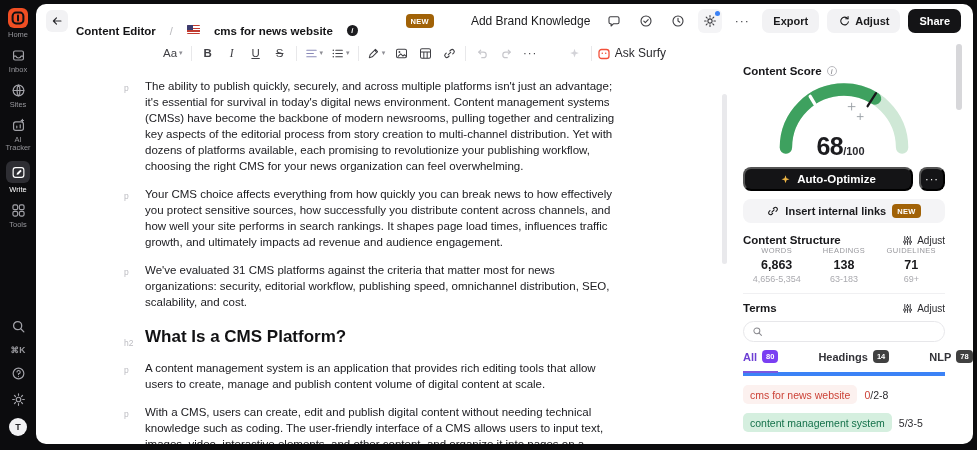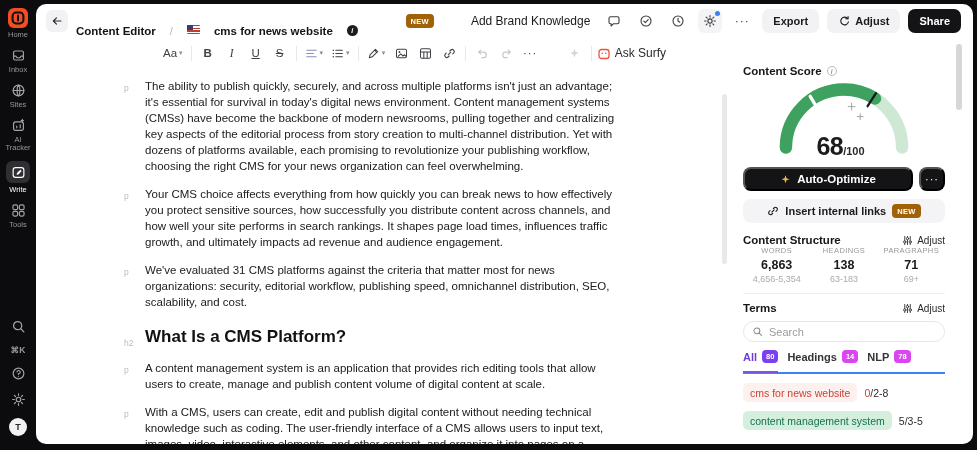--- a/index.html
+++ b/index.html
@@ -91,24 +91,24 @@
   .metrics { display:flex; text-align:center; }
   .metric { flex:1; }
   .m-label { font-size:7.5px; color:#98989d; letter-spacing:.4px; }
   .m-value { font-size:12.5px; font-weight:bold; color:#1a1a1d; margin-top:3px; }
   .m-range { font-size:9px; color:#aaaaaf; margin-top:2px; }
   .pdivider { border-top:1px solid #f0f0f2; margin-top:9px; }
   .terms-head { margin-top:8px; }
   .searchbox { margin-top:7px; height:21px; border:1px solid #e7e7ea; border-radius:11px; display:flex; align-items:center; padding:0 8px; gap:6px; color:#8a8a8f; }
   .searchbox input { border:none; outline:none; background:transparent; font-size:11px; color:#333; width:100%; font-family:inherit; }
   .searchbox input::placeholder { color:#9b9ba0; }
-  .ttabs { display:flex; gap:9px; margin-top:8px; border-bottom:2px solid #3b82f6; }
+  .ttabs { display:flex; gap:40px; margin-top:8px; border-bottom:4px solid #3b82f6; }
   .ttab { display:flex; align-items:center; gap:5px; font-size:11px; font-weight:bold; color:#333338; padding-bottom:8px; border-bottom:2px solid transparent; margin-bottom:-1px; cursor:pointer; }
   .ttab.active { color:#6d3fd4; border-color:#7a57e0; }
-  .cbadge { font-size:7.5px; font-weight:bold; color:#fff; background:#d946ef; padding:2px 4px; border-radius:4px; min-width:14px; text-align:center; }
+  .cbadge { font-size:7.5px; font-weight:bold; color:#fff; background:#404040; padding:2px 4px; border-radius:4px; min-width:14px; text-align:center; }
   .cbadge.purple { background:#7a3ff2; }
   .trow { display:flex; align-items:center; gap:7px; margin-top:9px; }
   .chip { font-size:10.5px; padding:3.5px 7px; border-radius:5px; white-space:nowrap; }
   .chip-red { background:#fcf1ef; color:#cc4237; }
   .chip-green { background:#d5efdf; color:#15714a; }
   .tcount { font-size:10.5px; color:#2c2c30; }
   .cur-red { color:#cc4237; }
   .pscroll { position:absolute; right:11px; top:40px; width:6px; height:66px; background:#d7d7da; border-radius:3px; }
 </style>
 </head>
@@ -454,21 +454,21 @@
           <div class="m-label">WORDS</div>
           <div class="m-value">6,863</div>
           <div class="m-range">4,656-5,354</div>
         </div>
         <div class="metric">
           <div class="m-label">HEADINGS</div>
           <div class="m-value">138</div>
           <div class="m-range">63-183</div>
         </div>
         <div class="metric">
-          <div class="m-label">PARAGRAPHS</div>
+          <div class="m-label">GUIDELINES</div>
           <div class="m-value">71</div>
           <div class="m-range">69+</div>
         </div>
       </div>
 
       <div class="pdivider"></div>
 
       <div class="sect-head terms-head">
         <span class="sect-title">Terms</span>
         <span class="adjust">
@@ -484,21 +484,20 @@
         </span>
       </div>
 
       <div class="searchbox">
         <span>
           <svg width="11" height="11" viewBox="0 0 14 14" fill="none" stroke="currentColor" stroke-width="1.3" stroke-linecap="round">
               <circle cx="6.2" cy="6.2" r="3.8"></circle>
               <path d="M9.1 9.1 12 12"></path>
             </svg>
         </span>
-        <input type="text" placeholder="Search" style="">
       </div>
 
       <div class="ttabs">
         <span class="ttab active">
           <span>All</span>
           <span class="cbadge purple">80</span>
         </span>
         <span class="ttab">
           <span>Headings</span>
           <span class="cbadge">14</span>

